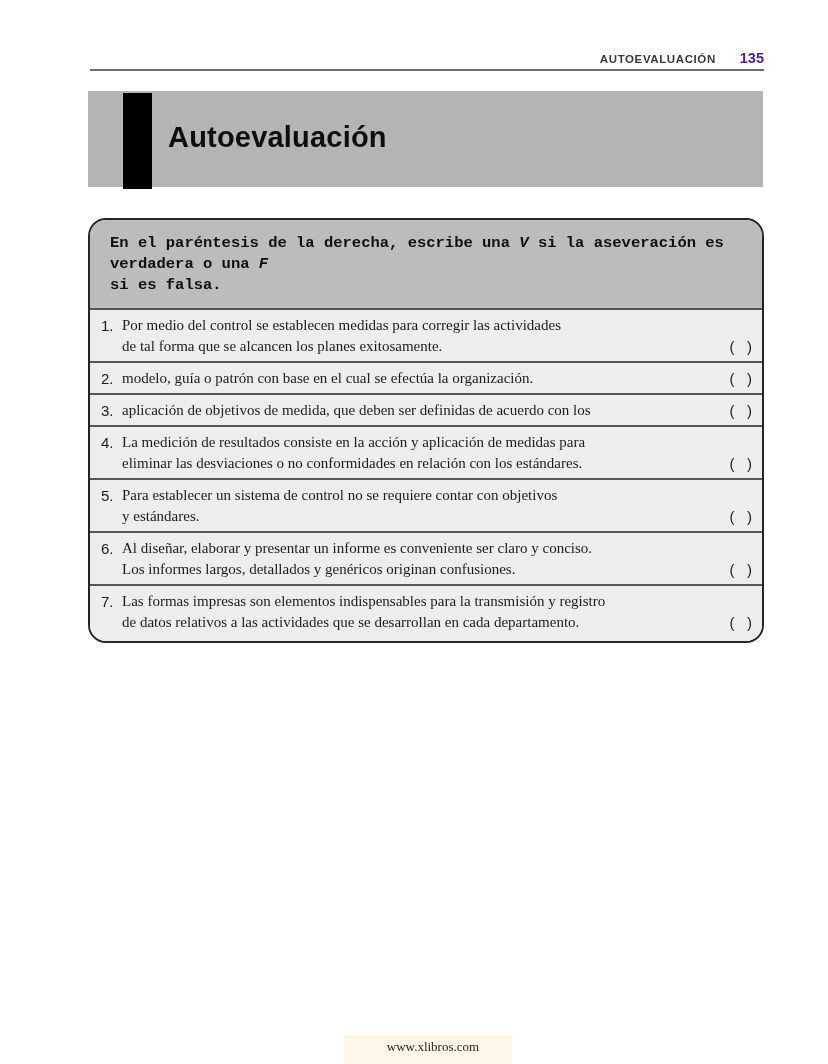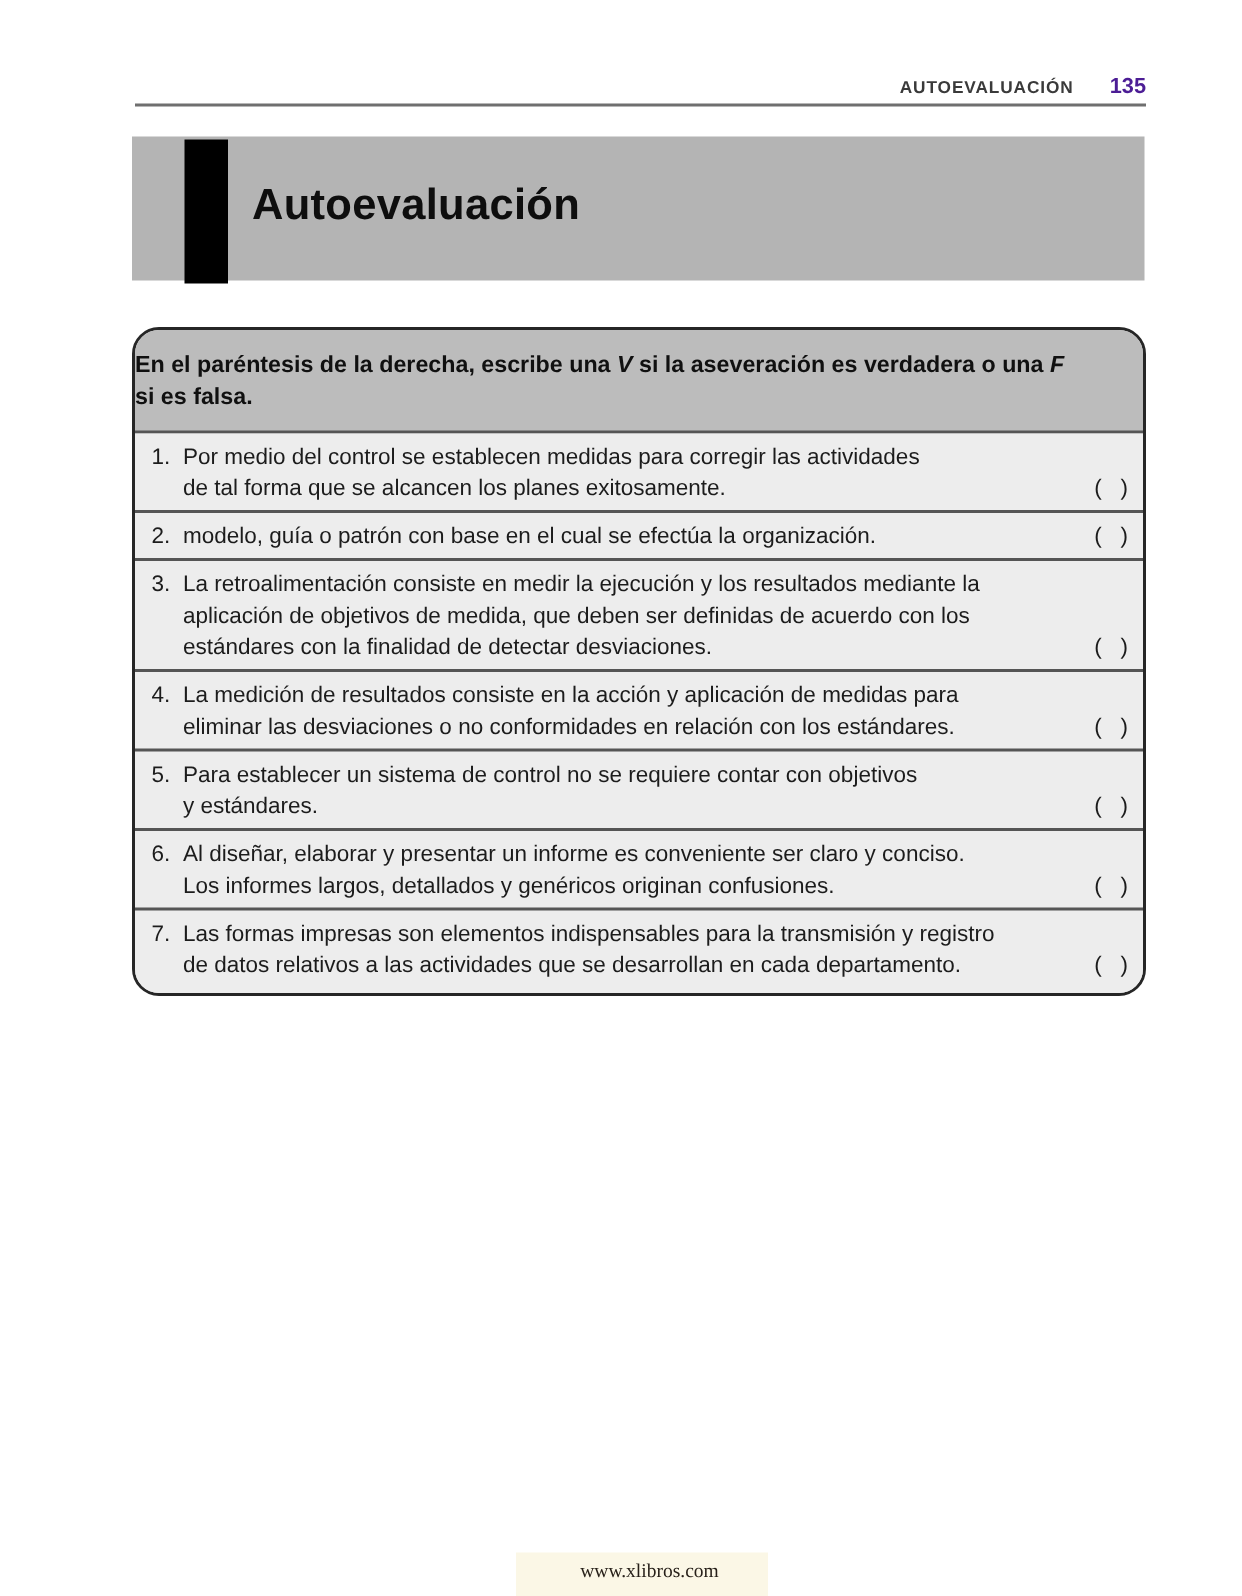--- a/index.html
+++ b/index.html
@@ -76,44 +76,45 @@
     left: 88px;
     top: 218px;
     width: 676px;
     border: 2px solid #262626;
     border-radius: 18px;
     overflow: hidden;
     background: #ededed;
   }
   .instructions {
     background: #bcbcbc;
-    padding: 13px 16px 12px 0;
+    padding: 13px 16px 12px 20px;
     font-size: 15.5px;
     font-weight: bold;
     line-height: 21px;
     color: #101010;
     border-bottom: 2px solid #555;
+    font-family: Liberation Mono, monospace;
   }
   .instructions .vf { font-style: italic; }
 
   .statement-row {
     display: flex;
     background: #ededed;
     padding: 5px 10px 4px 11px;
   }
   .statement-row + .statement-row { border-top: 2px solid #555; }
   .statement-row:last-child { padding-bottom: 8px; }
   .statement-num {
     flex: none;
     width: 21px;
     font-size: 15px;
     line-height: 21px;
     color: #1c1c1c;
   }
-  .statement-lines { flex: 1; overflow: hidden; }
+  .statement-lines { flex: 1; overflow: hidden; font-family: Liberation Serif, serif; }
   .statement-line {
     display: block;
     font-size: 15px;
     line-height: 21px;
     color: #1c1c1c;
     white-space: nowrap;
   }
   .answer-slot {
     flex: none;
     align-self: flex-end;
@@ -177,23 +178,21 @@
       <span class="statement-num">2.</span>
       <div class="statement-lines">
         <span class="statement-line">modelo, guía o patrón con base en el cual se efectúa la organización.</span>
       </div>
       <span class="answer-slot">(   )</span>
     </div>
 
     <div class="statement-row">
       <span class="statement-num">3.</span>
       <div class="statement-lines">
-        <span class="statement-line">La retroalimentación consiste en medir la ejecución y los resultados mediante la</span>
         <span class="statement-line">aplicación de objetivos de medida, que deben ser definidas de acuerdo con los</span>
-        <span class="statement-line">estándares con la finalidad de detectar desviaciones.</span>
       </div>
       <span class="answer-slot">(   )</span>
     </div>
 
     <div class="statement-row">
       <span class="statement-num">4.</span>
       <div class="statement-lines">
         <span class="statement-line">La medición de resultados consiste en la acción y aplicación de medidas para</span>
         <span class="statement-line">eliminar las desviaciones o no conformidades en relación con los estándares.</span>
       </div>

